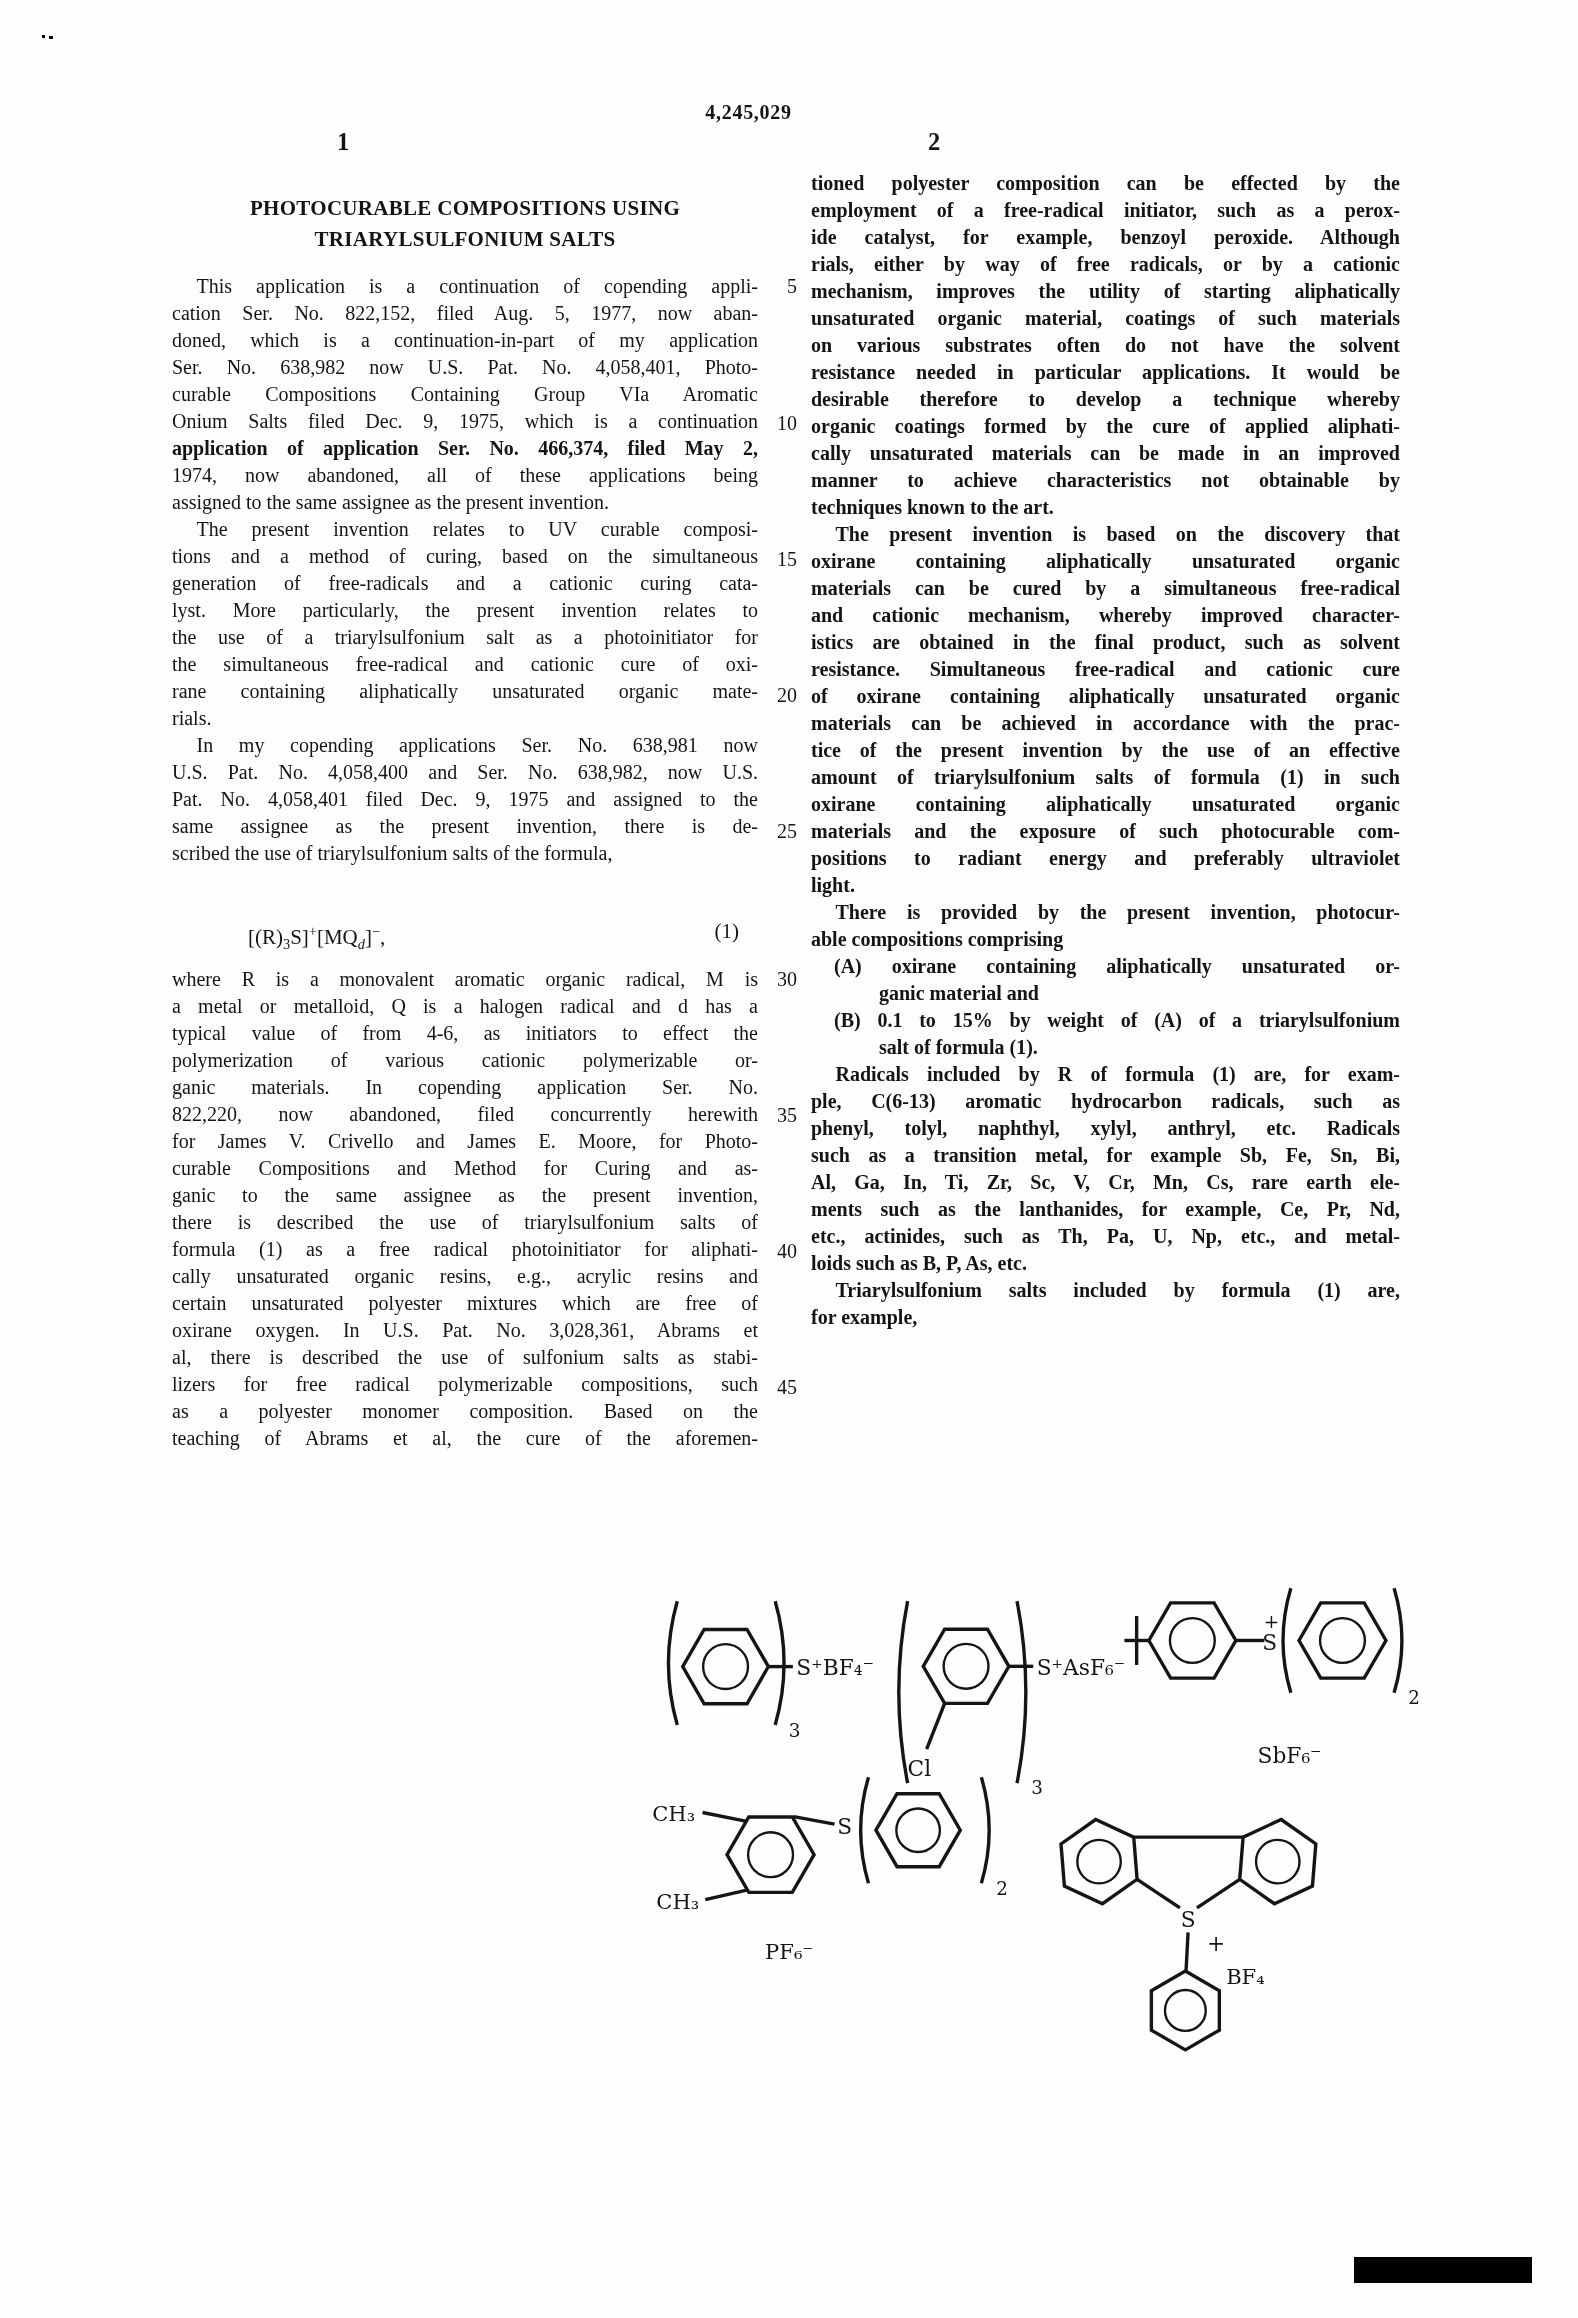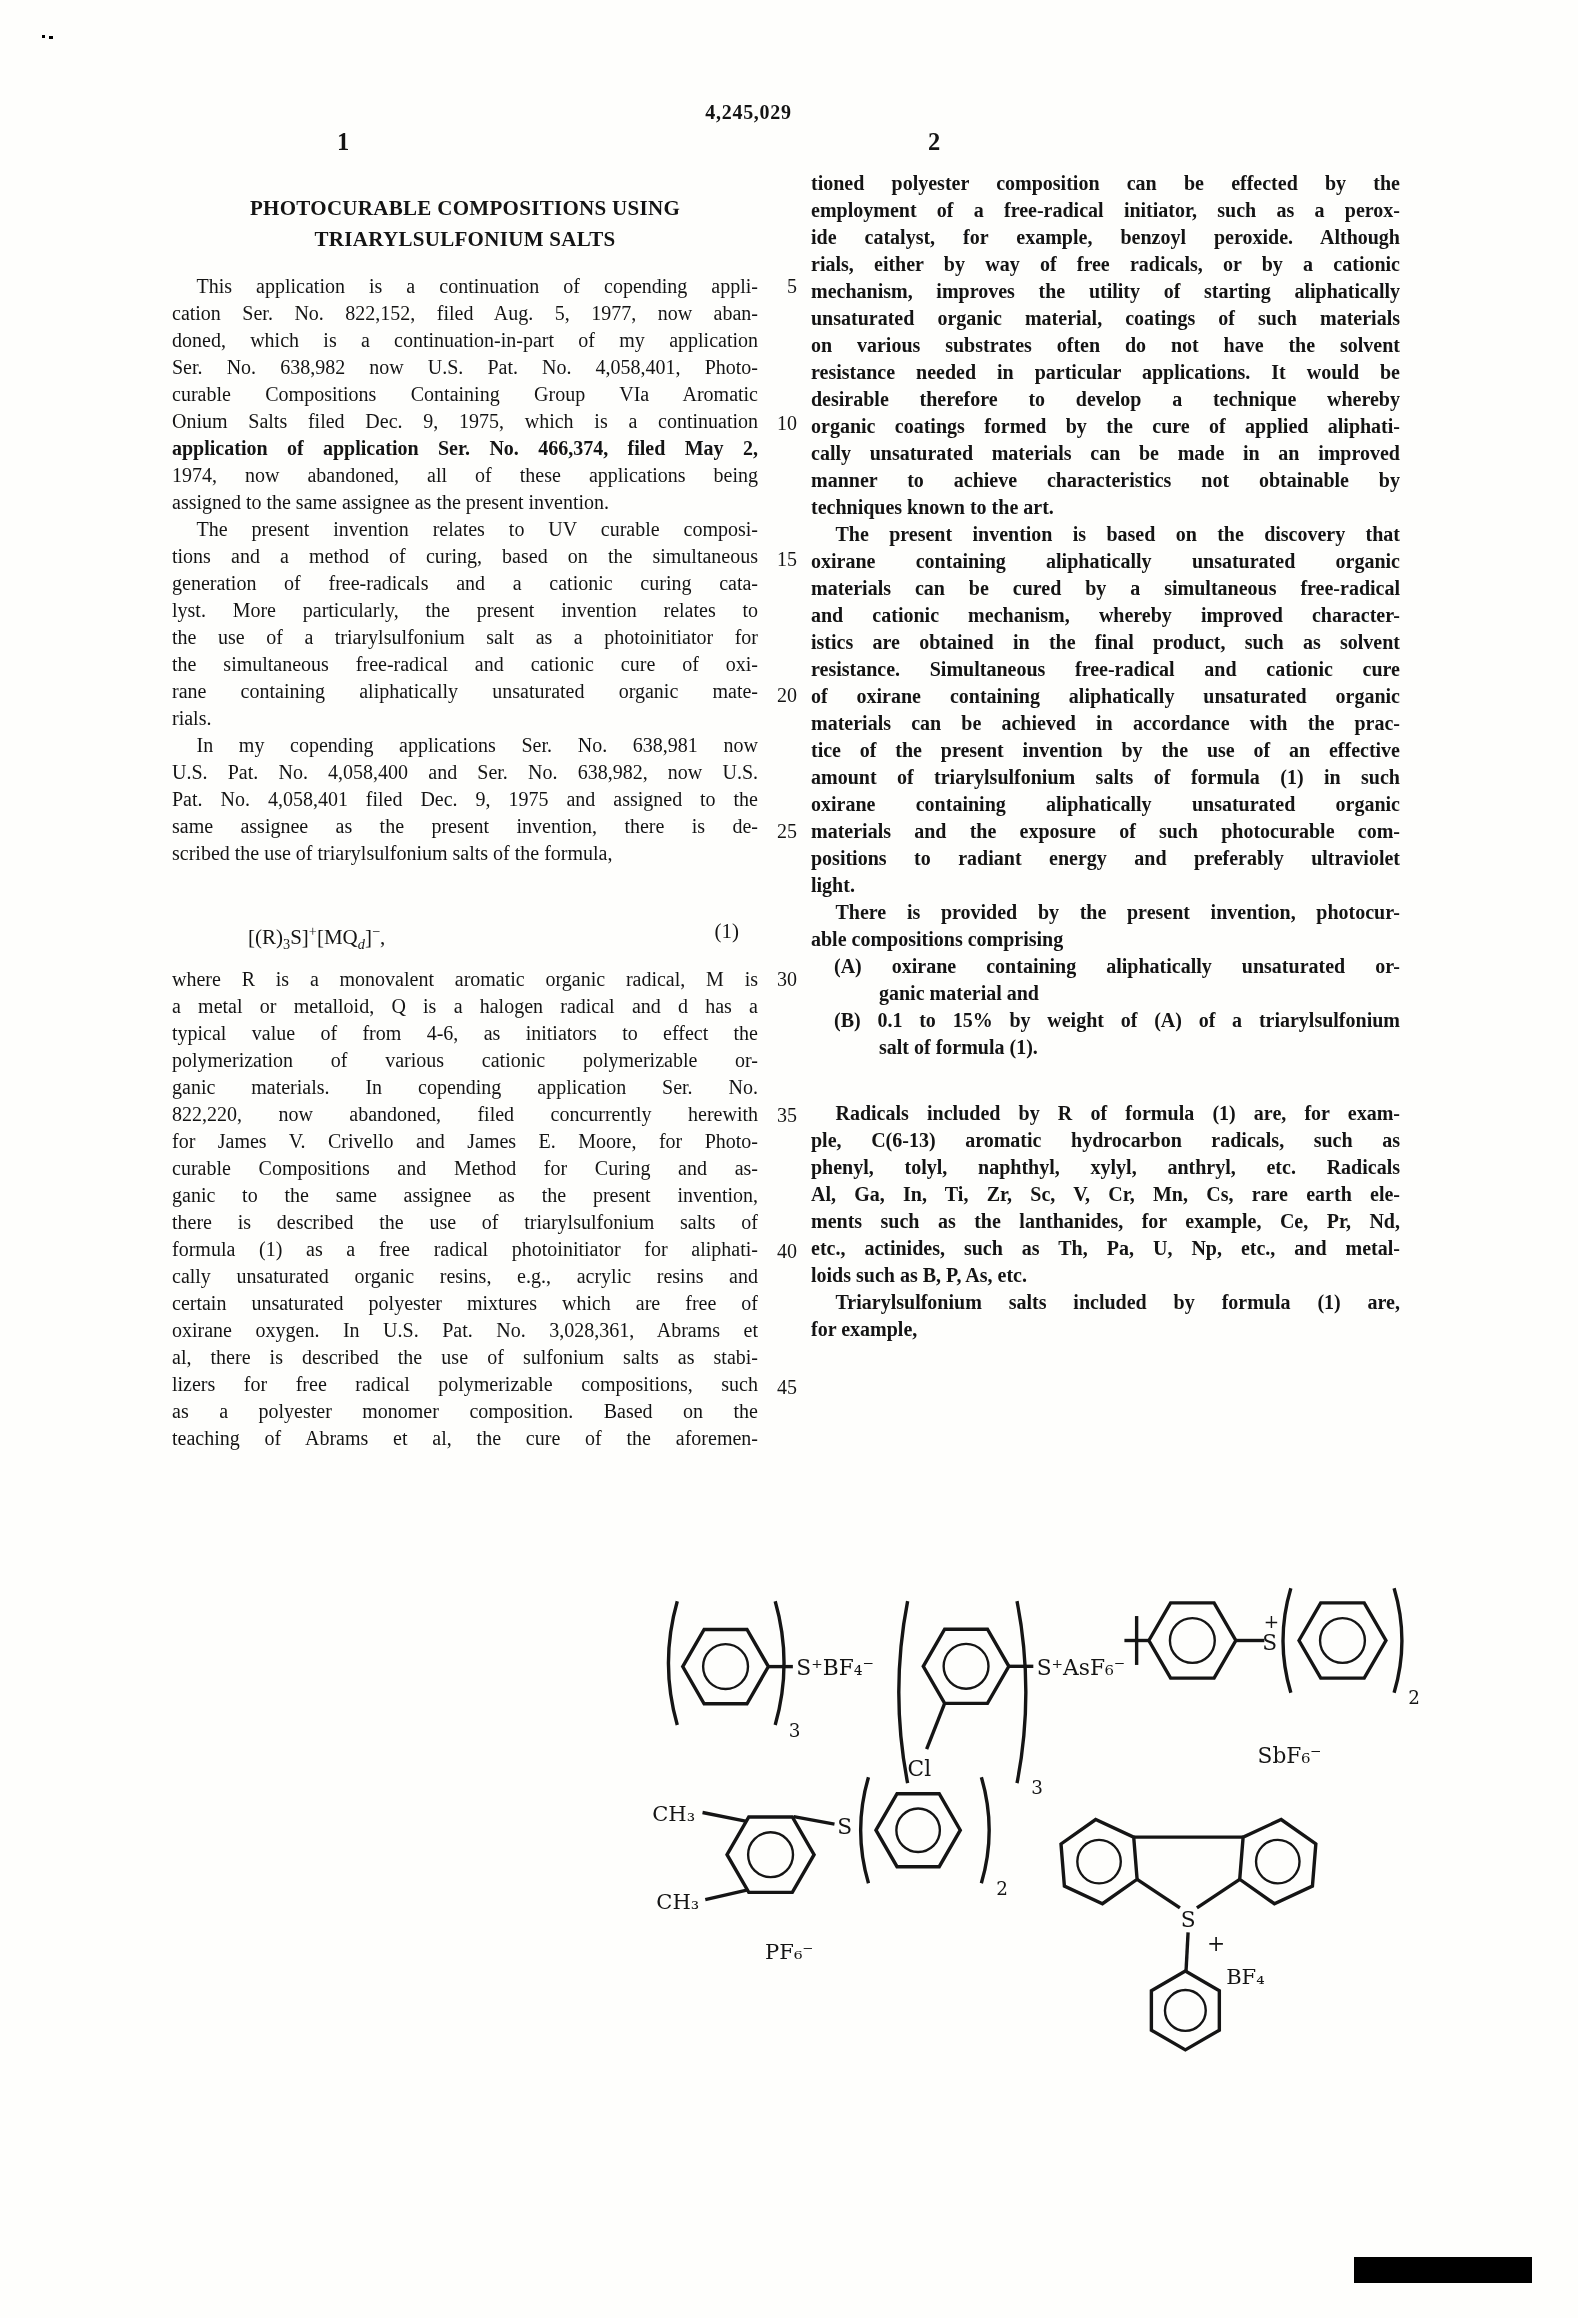--- a/index.html
+++ b/index.html
@@ -143,23 +143,24 @@
       <div class="line" style="padding-left: 0px;">oxirane containing aliphatically unsaturated organic</div>
       <div class="line" style="padding-left: 0px;">materials and the exposure of such photocurable com-</div>
       <div class="line" style="padding-left: 0px;">positions to radiant energy and preferably ultraviolet</div>
       <div class="line line-end" style="padding-left: 0px;">light.</div>
       <div class="line" style="padding-left: 24.5px;">There is provided by the present invention, photocur-</div>
       <div class="line line-end" style="padding-left: 0px;">able compositions comprising</div>
       <div class="line" style="padding-left: 23px;">(A) oxirane containing aliphatically unsaturated or-</div>
       <div class="line line-end" style="padding-left: 68px;">ganic material and</div>
       <div class="line" style="padding-left: 23px;">(B) 0.1 to 15% by weight of (A) of a triarylsulfonium</div>
       <div class="line line-end" style="padding-left: 68px;">salt of formula (1).</div>
-      <div class="line" style="padding-left: 24.5px; margin-top: 39px;">Radicals included by R of formula (1) are, for exam-</div>
+      <div class="line" style="padding-left: 24.5px;">Radicals included by R of formula (1) are, for exam-</div>
       <div class="line" style="padding-left: 0px;">ple, C(6-13) aromatic hydrocarbon radicals, such as</div>
       <div class="line" style="padding-left: 0px;">phenyl, tolyl, naphthyl, xylyl, anthryl, etc. Radicals</div>
+      <div class="line" style="padding-left: 0px;">such as a transition metal, for example Sb, Fe, Sn, Bi,</div>
       <div class="line" style="padding-left: 0px;">Al, Ga, In, Ti, Zr, Sc, V, Cr, Mn, Cs, rare earth ele-</div>
       <div class="line" style="padding-left: 0px;">ments such as the lanthanides, for example, Ce, Pr, Nd,</div>
       <div class="line" style="padding-left: 0px;">etc., actinides, such as Th, Pa, U, Np, etc., and metal-</div>
       <div class="line line-end" style="padding-left: 0px;">loids such as B, P, As, etc.</div>
       <div class="line" style="padding-left: 24.5px;">Triarylsulfonium salts included by formula (1) are,</div>
       <div class="line line-end" style="padding-left: 0px;">for example,</div>
     </div>
   <div id="gutter-numbers">
       <div class="gutter-num" style="top: 273px;">5</div>
       <div class="gutter-num" style="top: 410px;">10</div>

